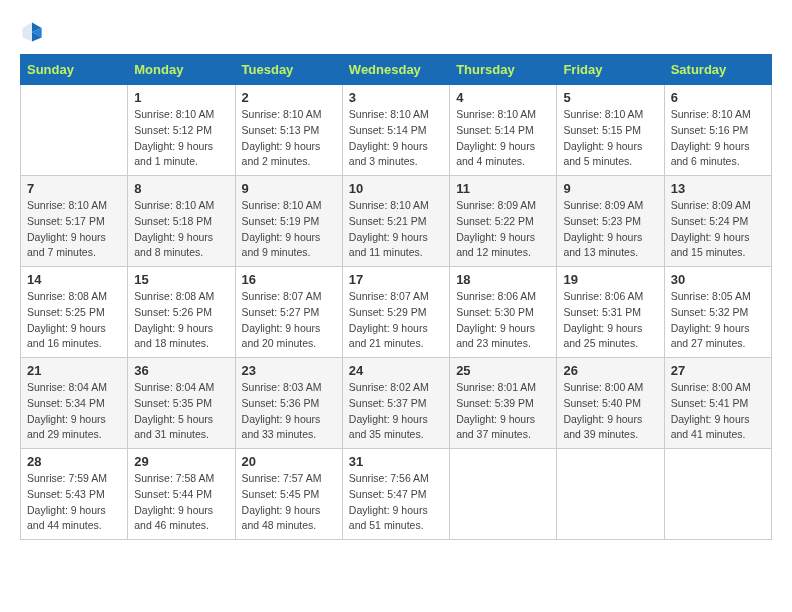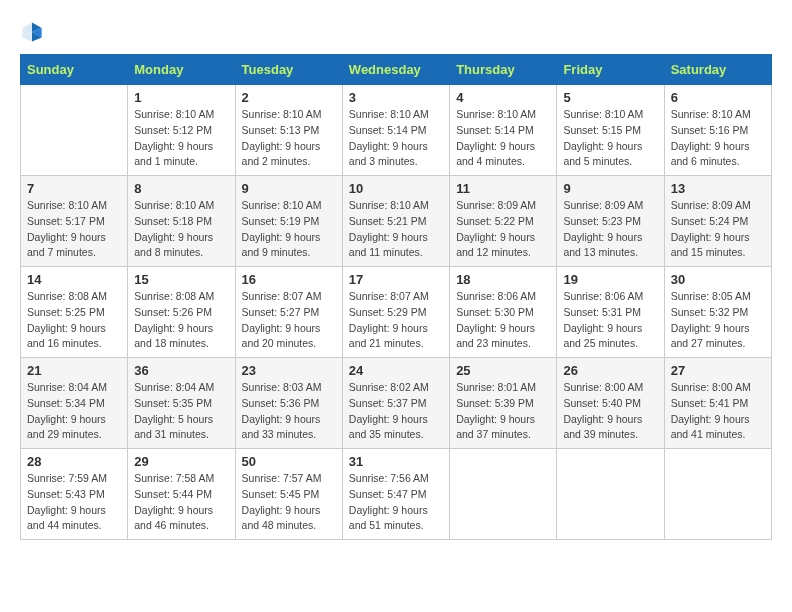--- a/index.html
+++ b/index.html
@@ -243,21 +243,21 @@
       </tr>
       <tr>
         <td><span class="day-number">28</span>
         <span class="day-detail">Sunrise: 7:59 AM</span><br>
         <span class="day-detail">Sunset: 5:43 PM</span><br>
         <span class="day-detail">Daylight: 9 hours and 44 minutes.</span></td>
         <td><span class="day-number">29</span>
         <span class="day-detail">Sunrise: 7:58 AM</span><br>
         <span class="day-detail">Sunset: 5:44 PM</span><br>
         <span class="day-detail">Daylight: 9 hours and 46 minutes.</span></td>
-        <td><span class="day-number">50</span>
+        <td><span class="day-number">20</span>
         <span class="day-detail">Sunrise: 7:57 AM</span><br>
         <span class="day-detail">Sunset: 5:45 PM</span><br>
         <span class="day-detail">Daylight: 9 hours and 48 minutes.</span></td>
         <td><span class="day-number">31</span>
         <span class="day-detail">Sunrise: 7:56 AM</span><br>
         <span class="day-detail">Sunset: 5:47 PM</span><br>
         <span class="day-detail">Daylight: 9 hours and 51 minutes.</span></td>
         <td class="empty-cell"></td>
         <td class="empty-cell"></td>
         <td class="empty-cell"></td>

